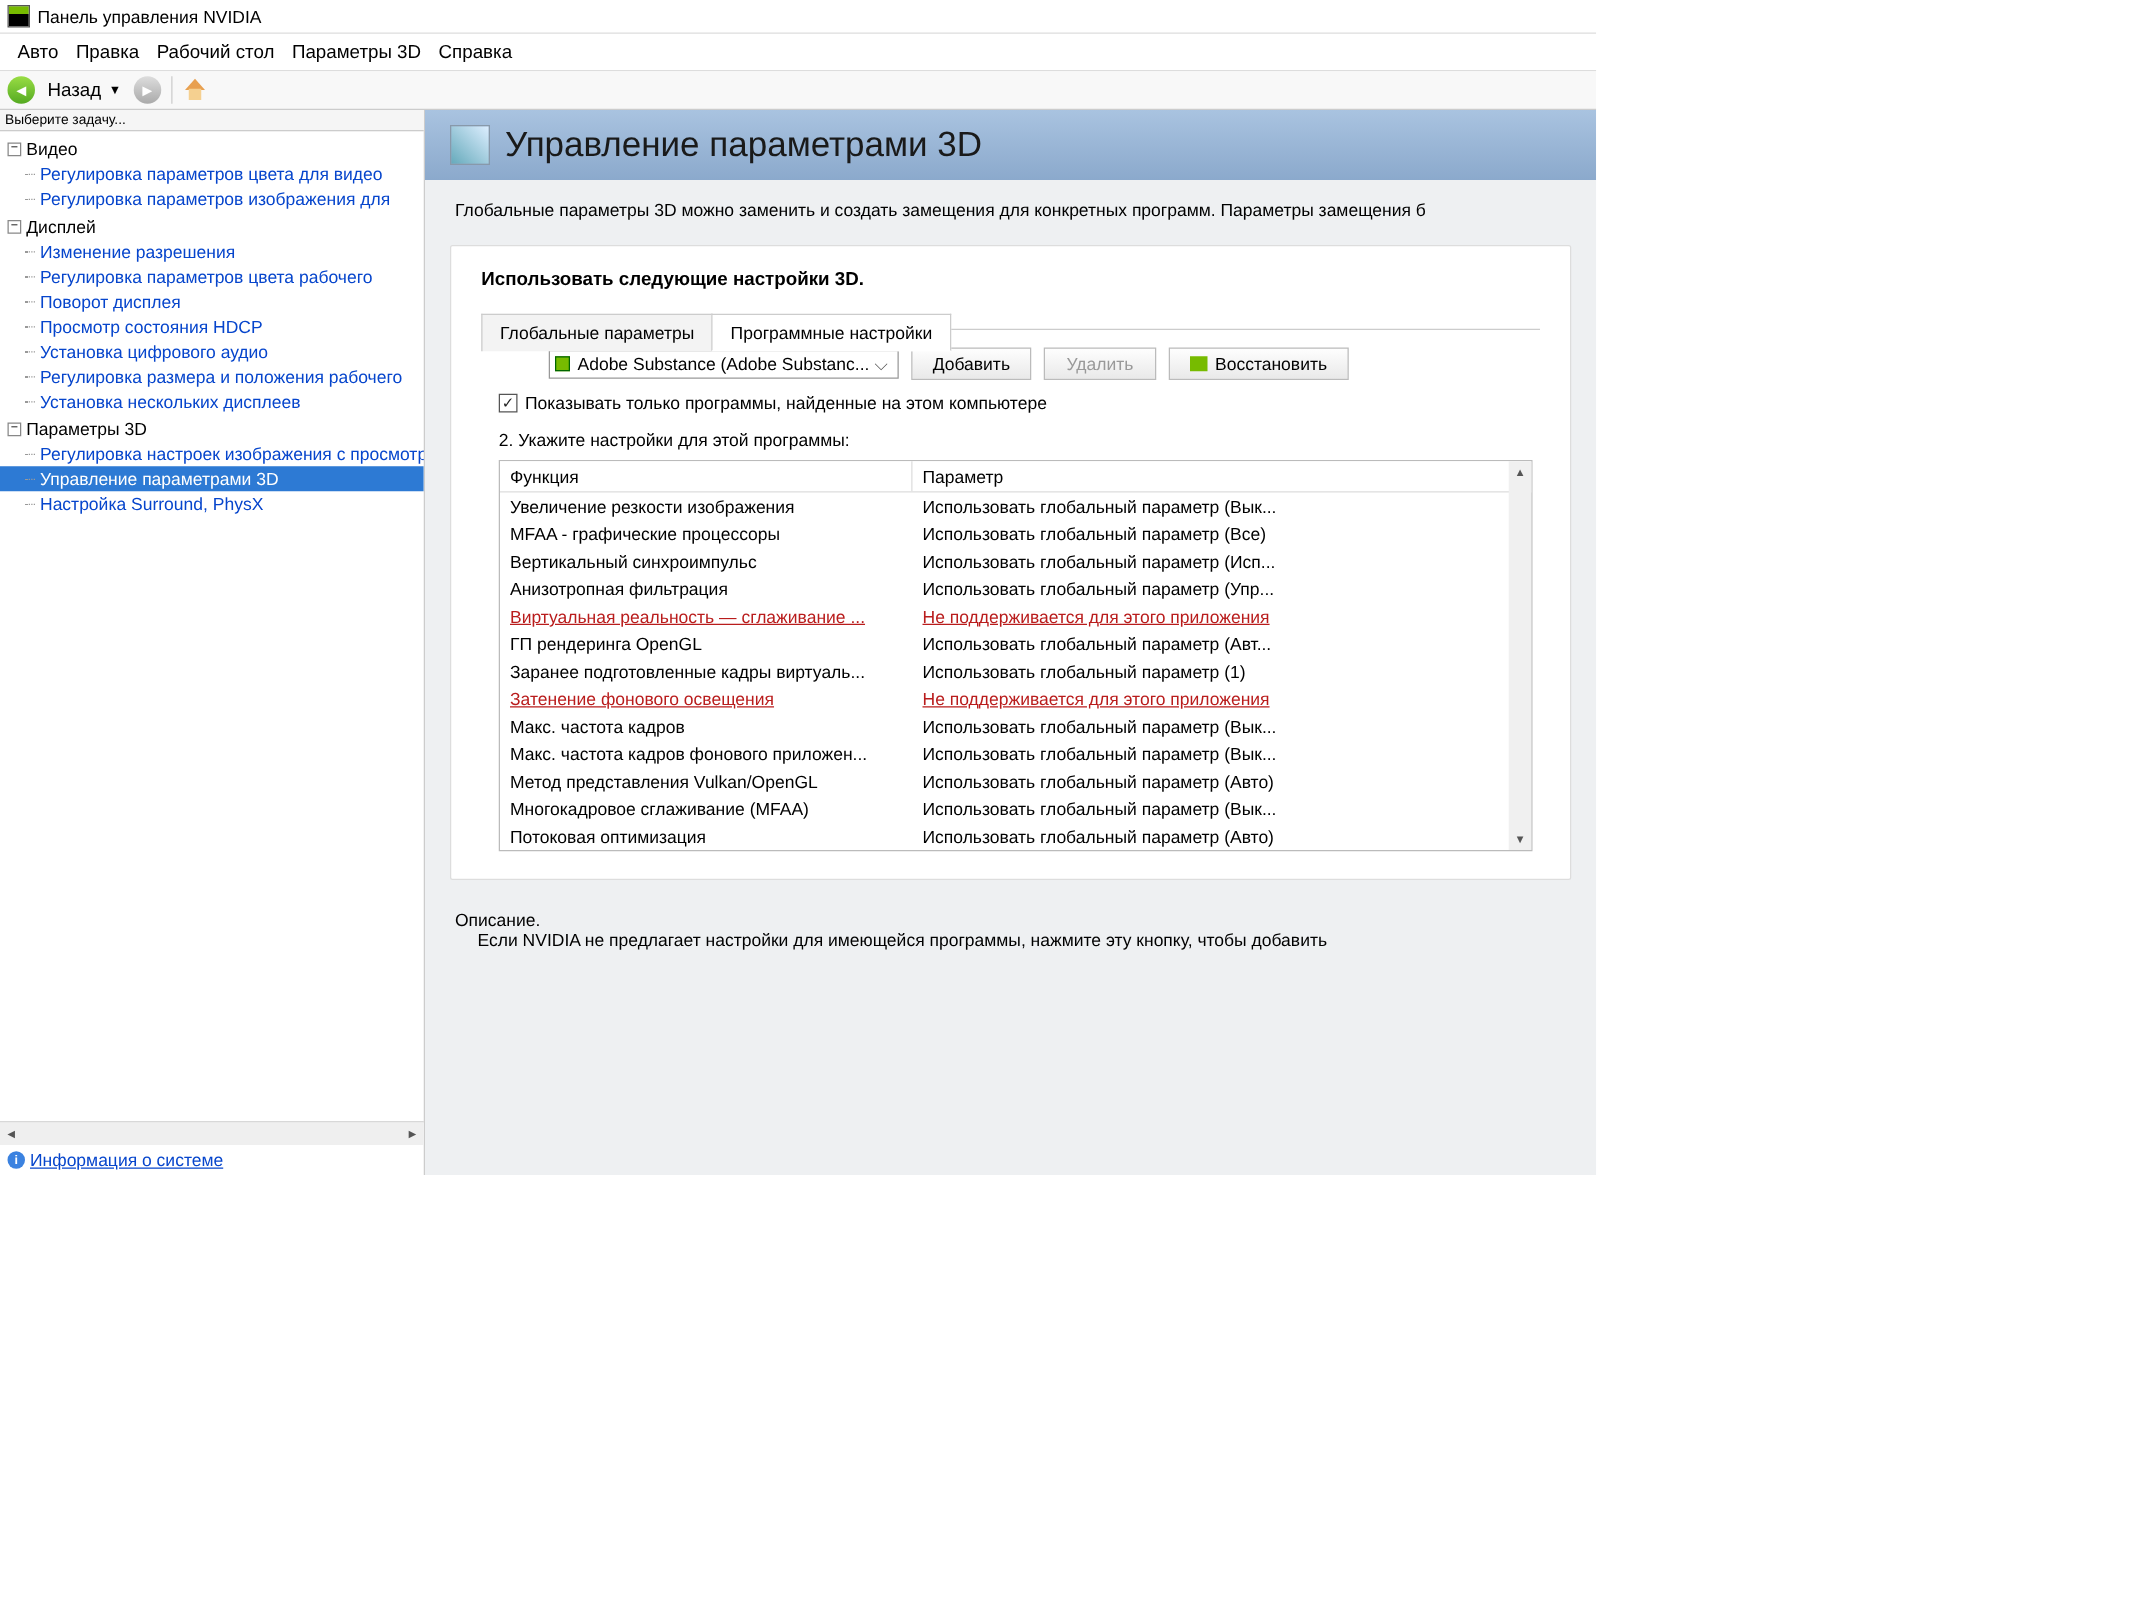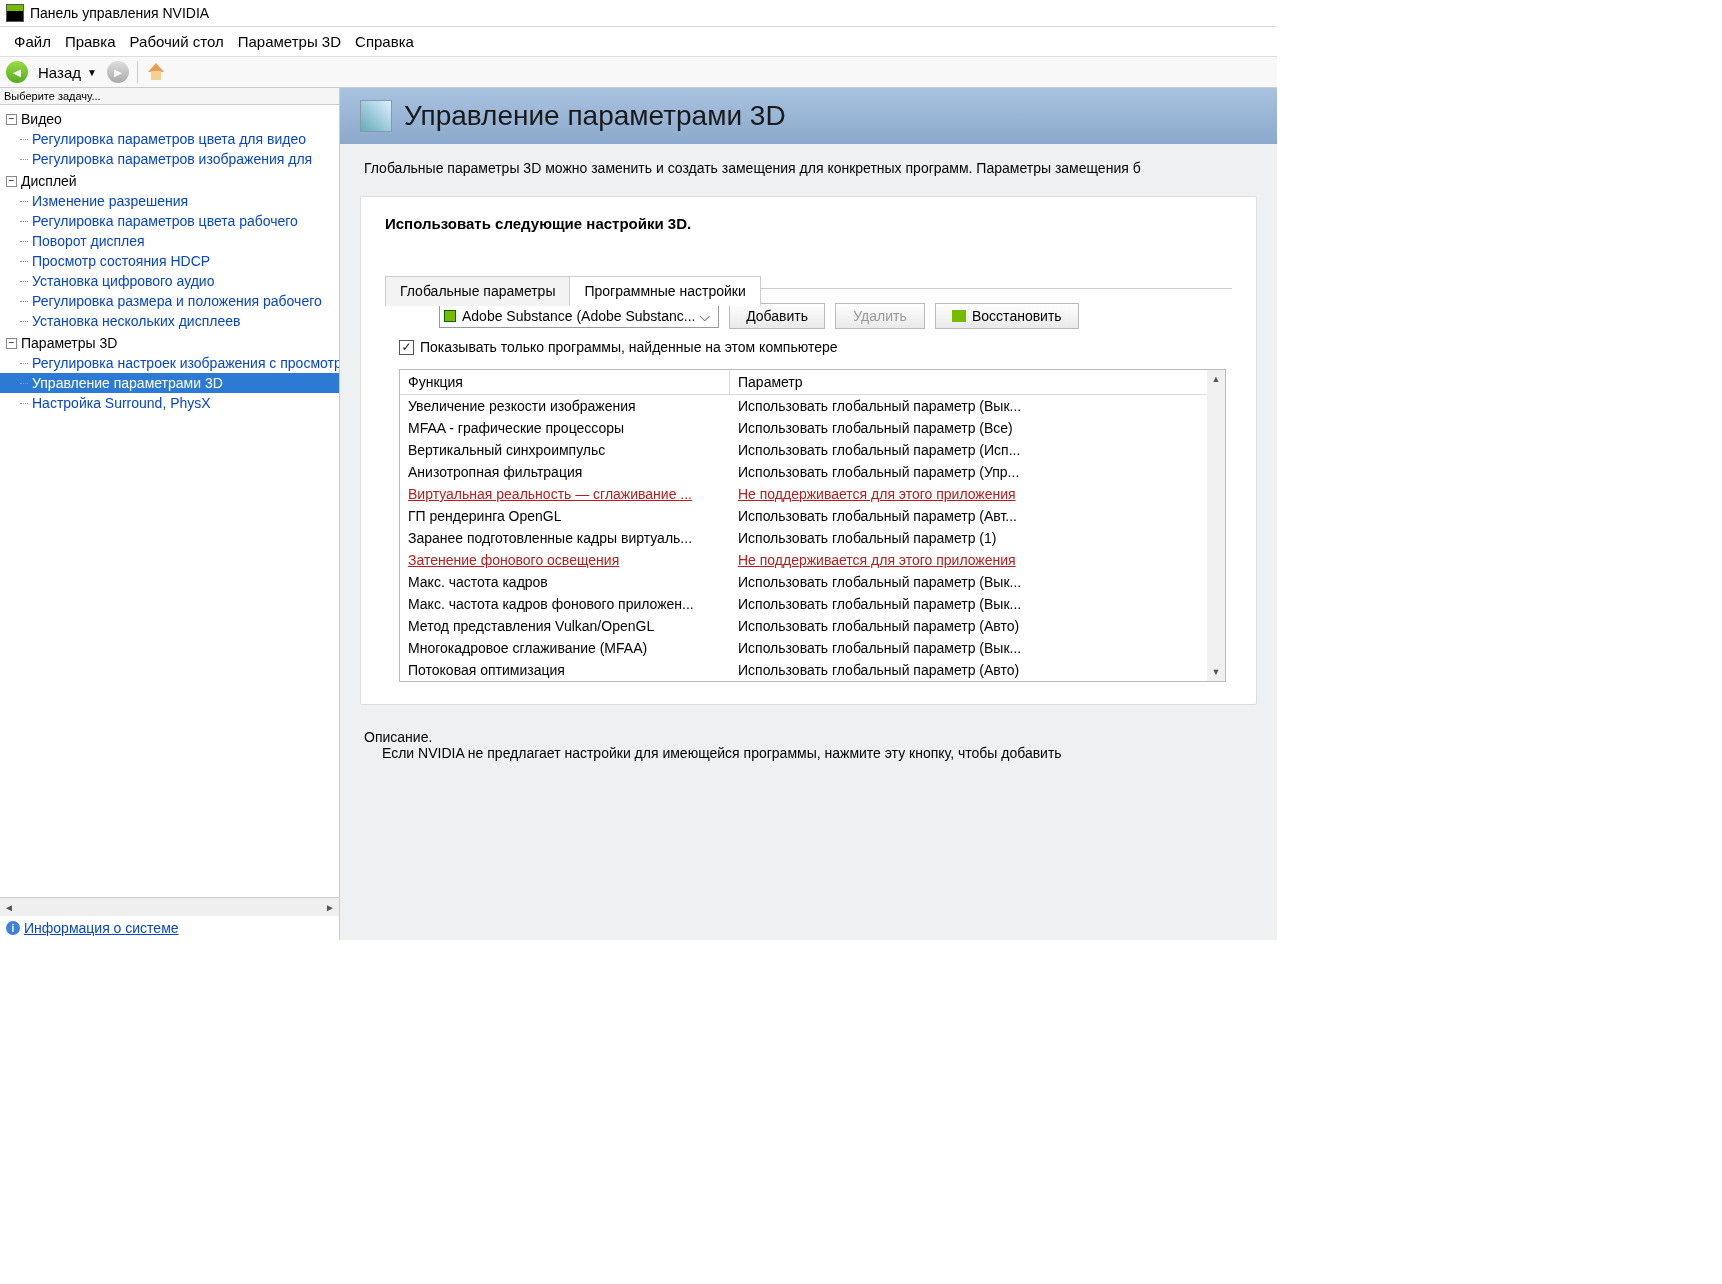--- a/index.html
+++ b/index.html
@@ -33,21 +33,21 @@
 .hscroll-arrow { width: 18px; height: 18px; display: flex; align-items: center; justify-content: center; color: #555; font-size: 10px; }
 .sysinfo { padding: 4px 6px; display: flex; align-items: center; gap: 4px; }
 .sysinfo a { color: #0645cc; text-decoration: underline; font-size: 14px; }
 .info-icon { width: 14px; height: 14px; border-radius: 50%; background: #3b82e0; color: #fff; display: inline-flex; align-items: center; justify-content: center; font-size: 10px; font-weight: bold; }
 .main { flex: 1; background: #eef0f2; overflow: hidden; display: flex; flex-direction: column; }
 .page-header { background: linear-gradient(#a9c3e0, #8ba9cc); padding: 12px 20px; display: flex; align-items: center; gap: 12px; }
 .page-header-icon { width: 32px; height: 32px; background: linear-gradient(45deg, #6ab, #def); border: 1px solid #89a; }
 .page-title { font-size: 28px; color: #1a1a1a; font-family: "Trebuchet MS", sans-serif; }
 .page-desc { padding: 16px 24px 0; font-size: 14px; }
 .settings-panel { margin: 20px; background: #fff; border: 1px solid #ddd; padding: 18px 24px 22px; border-radius: 2px; }
-.panel-title { font-weight: bold; font-size: 15px; margin-bottom: 26px; }
+.panel-title { font-weight: bold; font-size: 15px; margin-bottom: 1px; }
 .tabs { display: flex; border-bottom: 1px solid #ccc; }
 .tab { padding: 6px 14px; border: 1px solid #ccc; border-bottom: none; background: #f3f3f3; font-size: 14px; margin-right: -1px; position: relative; top: 18px; }
 .tab.active { background: #fff; border-bottom: 1px solid #fff; }
 .tab-body { padding: 14px 6px 0; }
 .step-label { font-size: 14px; margin: 4px 0 8px 8px; }
 .control-row { display: flex; gap: 10px; align-items: center; margin-left: 8px; margin-bottom: 10px; padding-left: 40px; }
 .dropdown { display: flex; align-items: center; border: 1px solid #999; background: #fff; padding: 2px 4px; min-width: 280px; font-size: 14px; }
 .dd-icon { width: 12px; height: 12px; background: #7b0; border: 1px solid #060; margin-right: 6px; }
 .dd-arrow { margin-left: auto; padding: 0 4px; color: #555; }
 .btn { border: 1px solid #bbb; background: linear-gradient(#fefefe, #e9e9e9); padding: 4px 16px; font-size: 14px; min-width: 90px; text-align: center; }
@@ -70,21 +70,21 @@
 </style>
 </head>
 <body>
 
 <div class="titlebar">
   <div class="nvidia-icon"></div>
   <span>Панель управления NVIDIA</span>
 </div>
 
 <div class="menubar">
-  <span>Файл</span>
+  <span>Авто</span>
   <span>Правка</span>
   <span>Рабочий стол</span>
   <span>Параметры 3D</span>
   <span>Справка</span>
 </div>
 
 <div class="toolbar">
   <div class="nav-circle nav-green">◄</div>
   <span class="back-btn">
     <span>Назад</span>
@@ -166,20 +166,21 @@
           <div class="btn disabled">Удалить</div>
           <div class="btn restore">
             <div class="nvidia-sm"></div>
             <span>Восстановить</span>
           </div>
         </div>
         <div class="checkbox-row">
           <div class="chk">✓</div>
           <span>Показывать только программы, найденные на этом компьютере</span>
         </div>
+        <div class="step-label">2. Укажите настройки для этой программы:</div>
         <div class="grid">
           <div class="grid-header">
             <div class="col-func">Функция</div>
             <div class="col-param">Параметр</div>
           </div>
           <div class="grid-body" id="grid-body">
               <div class="grid-row">
                 <div class="col-func">Увеличение резкости изображения</div>
                 <div class="col-param">Использовать глобальный параметр (Вык...</div>
               </div>

